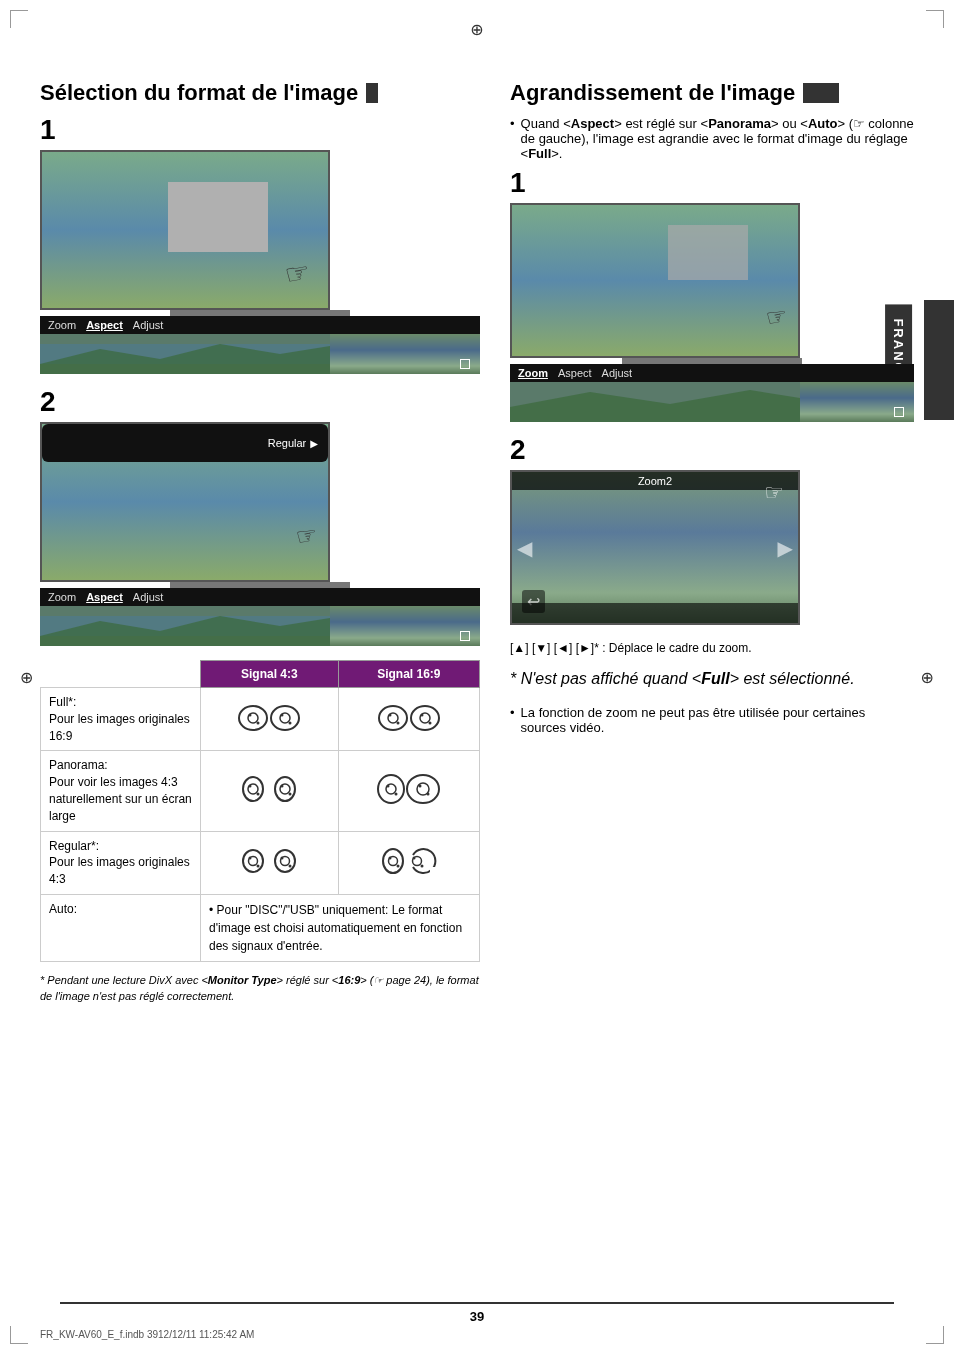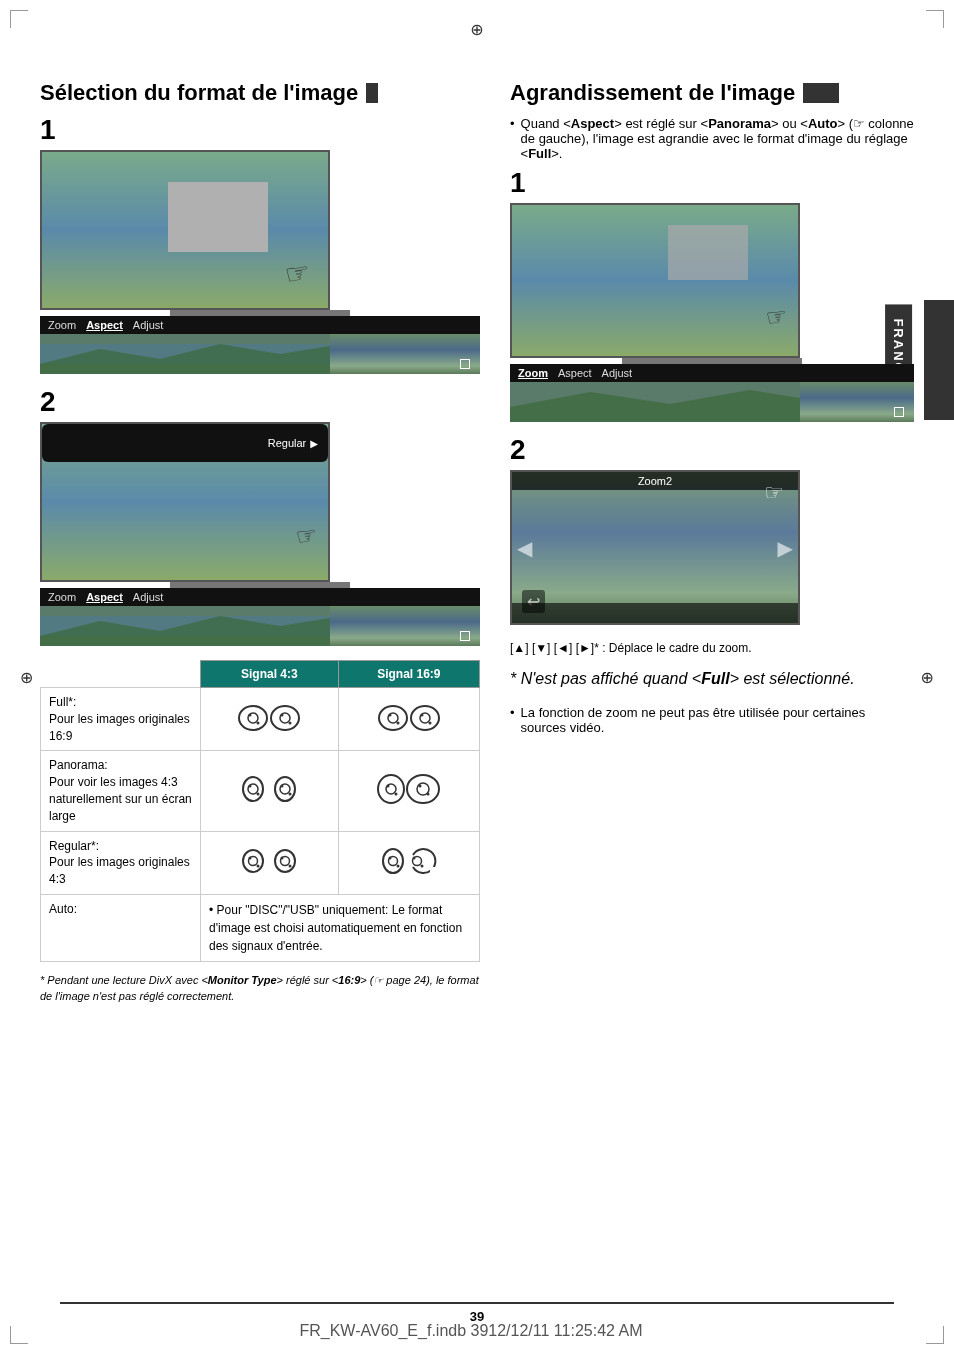--- a/index.html
+++ b/index.html
@@ -201,21 +201,21 @@
     }
 
     
     .format-table {
       width: 100%;
       border-collapse: collapse;
       margin-top: 10px;
       font-size: 12px;
     }
     .format-table th {
-      background: #0f766e;
+      background: #701a75;
       color: #fff;
       padding: 6px 8px;
       text-align: center;
       border: 1px solid #999;
       font-weight: bold;
       font-size: 12px;
     }
     .format-table td {
       border: 1px solid #ccc;
       padding: 6px 8px;
@@ -356,22 +356,22 @@
       background: #333;
     }
 
     
     .footer-info {
       position: absolute;
       bottom: 14px;
       left: 40px;
       right: 52px;
       display: flex;
-      justify-content: center;
-      font-size: 16px;
+      justify-content: flex-start;
+      font-size: 10px;
       color: #555;
     }
 
     
     .landscape-bg {
       background: linear-gradient(to bottom, #7aaa8a 0%, #5a8aaa 50%, #8aaa6a 100%);
     }
 
     
     .connector-piece {

